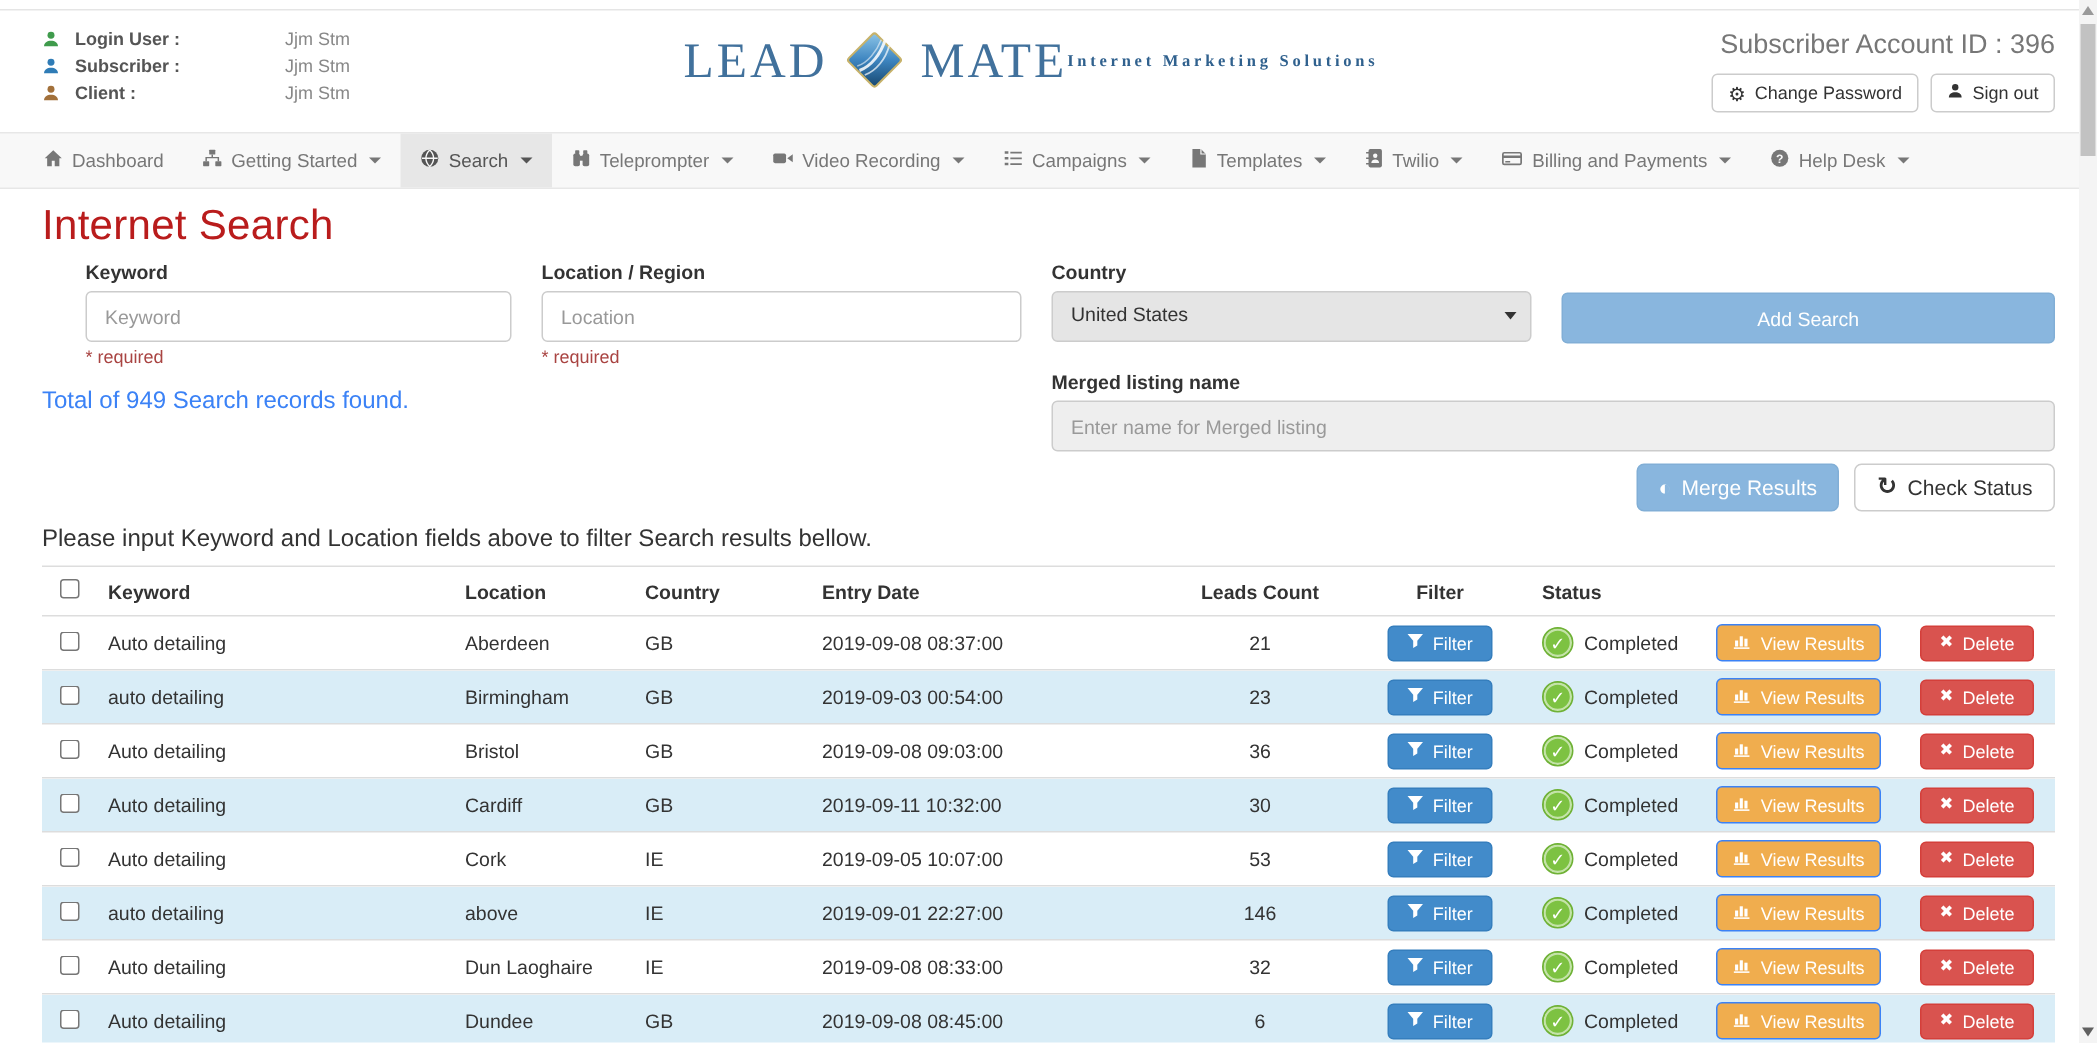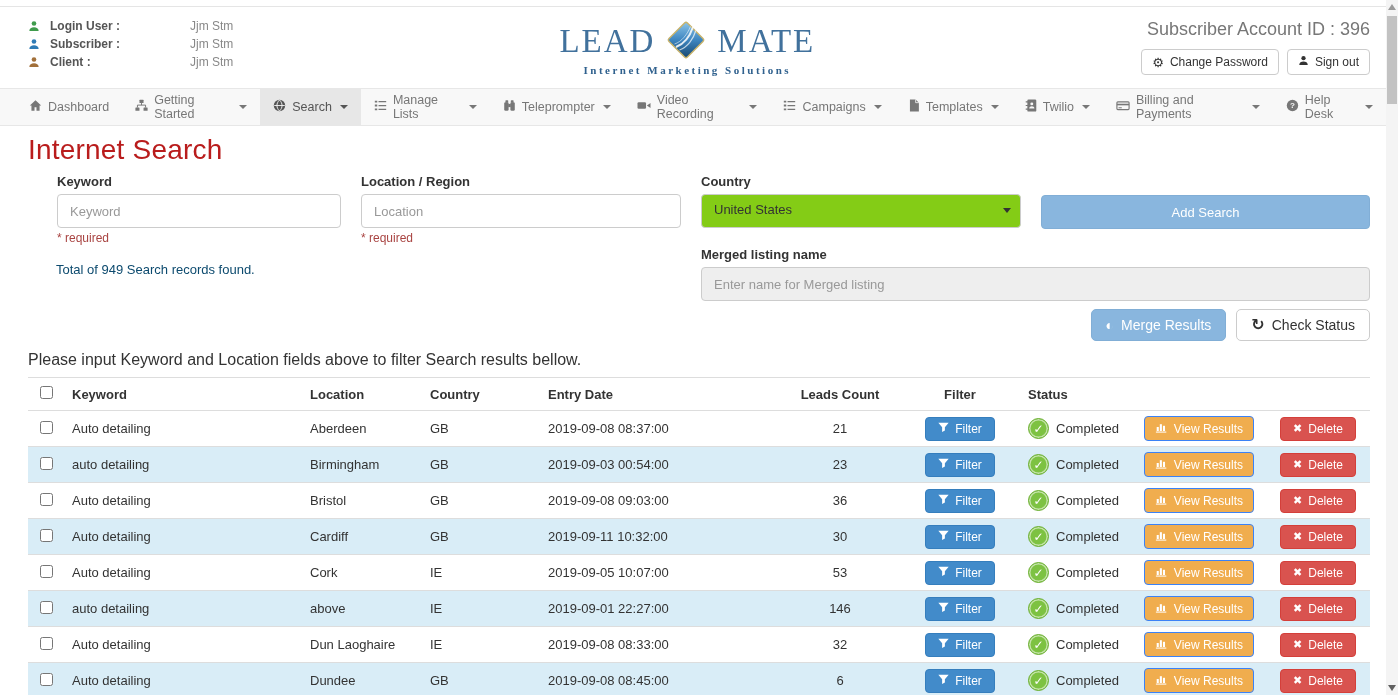--- a/index.html
+++ b/index.html
@@ -10,21 +10,21 @@
   
   .top-header { border-top:1px solid #e5e5e5; margin-top:6px; padding:8px 16px 6px 28px;
     display:flex; align-items:flex-start; justify-content:space-between; height:82px; background:#fff; }
   .user-info { padding-top:2px; }
   .user-line { display:flex; align-items:center; height:18px; font-size:12px; }
   .user-line .uicon { width:14px; display:inline-flex; margin-right:8px; }
   .user-line .ulabel { font-weight:bold; color:#555; width:92px; }
   .user-line .uvalue { color:#888; margin-left:48px; }
   .icon-green { color:#3f9b4c; } .icon-blue { color:#2f7cb6; } .icon-brown { color:#a2703a; }
 
-  .logo { display:flex; flex-direction:column; align-items:center; margin-top:2px; cursor:pointer; }
+  .logo { display:flex; flex-direction:row; align-items:center; margin-top:2px; cursor:pointer; }
   .logo-row { display:flex; align-items:center; }
   .logo-word { font-family:"Liberation Serif","DejaVu Serif",serif; font-size:33px; color:#41719c; letter-spacing:2px; }
   .logo-diamond { margin:0 8px; }
   .logo-tagline { font-family:"Liberation Serif","DejaVu Serif",serif; font-size:11px; font-weight:bold;
     color:#30618e; letter-spacing:2.5px; margin-top:-2px; }
 
   .account-block { text-align:right; padding-top:4px; }
   .account-id { font-size:18px; color:#777; margin-bottom:9px; }
   .account-buttons { display:flex; gap:8px; justify-content:flex-end; }
   .btn-plain { display:inline-flex; align-items:center; gap:6px; background:#fff; border:1px solid #ccc;
@@ -44,30 +44,30 @@
   .main { padding:4px 16px 0 28px; }
   h1.page-title { font-size:28px; font-weight:500; color:#b91c1c; margin:4px 0 8px; letter-spacing:.2px; }
 
   .form-grid { display:grid; grid-template-columns:284px 320px 320px 1fr; column-gap:20px; margin-left:29px; }
   .field label { display:block; font-size:13px; font-weight:bold; color:#333; margin-bottom:5px; }
   .text-input { width:100%; height:34px; border:1px solid #ccc; border-radius:4px; padding:6px 12px;
     font-size:13px; color:#333; font-family:inherit; }
   .text-input::placeholder { color:#999; }
   .required-note { color:#a94442; font-size:12px; margin-top:3px; }
   .fake-select { position:relative; width:100%; height:34px; border:1px solid #ccc; border-radius:4px;
-    background:#84cc16; padding:7px 24px 6px 12px; font-size:13px; color:#333; cursor:pointer; }
+    background:#e5e5e5; padding:7px 24px 6px 12px; font-size:13px; color:#333; cursor:pointer; }
   .fake-select .sel-caret { position:absolute; right:9px; top:13px; width:0; height:0;
     border-left:4px solid transparent; border-right:4px solid transparent; border-top:5px solid #333; }
   .btn-spacer { height:21px; }
   .btn-primary-muted { display:flex; width:100%; height:34px; align-items:center; justify-content:center;
     background:#428bca; opacity:.62; border:1px solid #357ebd; border-radius:4px; color:#fff;
     font-size:13px; cursor:not-allowed; font-family:inherit; }
 
   .region2 { display:grid; grid-template-columns:313px 320px 320px 1fr; column-gap:20px; margin-top:2px; }
-  .total-text { grid-column:1 / 3; align-self:end; padding-bottom:24px; font-size:13px; color:#0c4a6e;margin-left:28px; }
+  .total-text { grid-column:1 / 3; align-self:end; padding-bottom:24px; font-size:16px; color:#3b82f6; }
   .merged-field { grid-column:3 / 5; }
   .input-disabled { background:#eee; cursor:not-allowed; }
 
   .action-row { display:flex; justify-content:flex-end; gap:10px; margin-top:8px; }
   .btn-merge { display:inline-flex; align-items:center; gap:7px; background:#428bca; opacity:.62;
     border:1px solid #357ebd; border-radius:5px; color:#fff; font-size:14px; padding:7px 14px;
     cursor:not-allowed; font-family:inherit; }
   .btn-check { display:inline-flex; align-items:center; gap:7px; background:#fff; border:1px solid #ccc;
     border-radius:5px; color:#333; font-size:14px; padding:7px 14px; cursor:pointer; font-family:inherit; }
   .refresh-glyph { font-size:16px; font-weight:bold; line-height:1; }
@@ -205,27 +205,20 @@
           </svg></span>
       <span>Getting Started</span>
         <span class="caret"></span>
     </div>
     <div class="nav-item active">
       <span><svg width="13" height="13" viewBox="0 0 16 16">
             <circle cx="8" cy="8" r="7" fill="currentColor"></circle>
             <path d="M1.5 8h13M8 1.2c-4.2 4.2-4.2 9.4 0 13.6 4.2-4.2 4.2-9.4 0-13.6" fill="none" stroke="#f8f8f8" stroke-width="1.1"></path>
           </svg></span>
       <span>Search</span>
-        <span class="caret"></span>
-    </div>
-    <div class="nav-item">
-      <span><svg width="13" height="13" viewBox="0 0 16 16" fill="currentColor">
-            <path d="M1 2.2h3v2.2H1zM1 6.9h3v2.2H1zM1 11.6h3v2.2H1zM5.6 2.6h9.4v1.5H5.6zM5.6 7.3h9.4v1.5H5.6zM5.6 12h9.4v1.5H5.6z"></path>
-          </svg></span>
-      <span>Manage Lists</span>
         <span class="caret"></span>
     </div>
     <div class="nav-item">
       <span><svg width="13" height="13" viewBox="0 0 16 16" fill="currentColor">
             <rect x="3" y="1.5" width="3.4" height="3" rx=".6"></rect>
             <rect x="9.6" y="1.5" width="3.4" height="3" rx=".6"></rect>
             <rect x="1.5" y="4" width="5.4" height="10.5" rx="1.6"></rect>
             <rect x="9.1" y="4" width="5.4" height="10.5" rx="1.6"></rect>
             <rect x="6.4" y="6" width="3.2" height="4"></rect>
           </svg></span>

